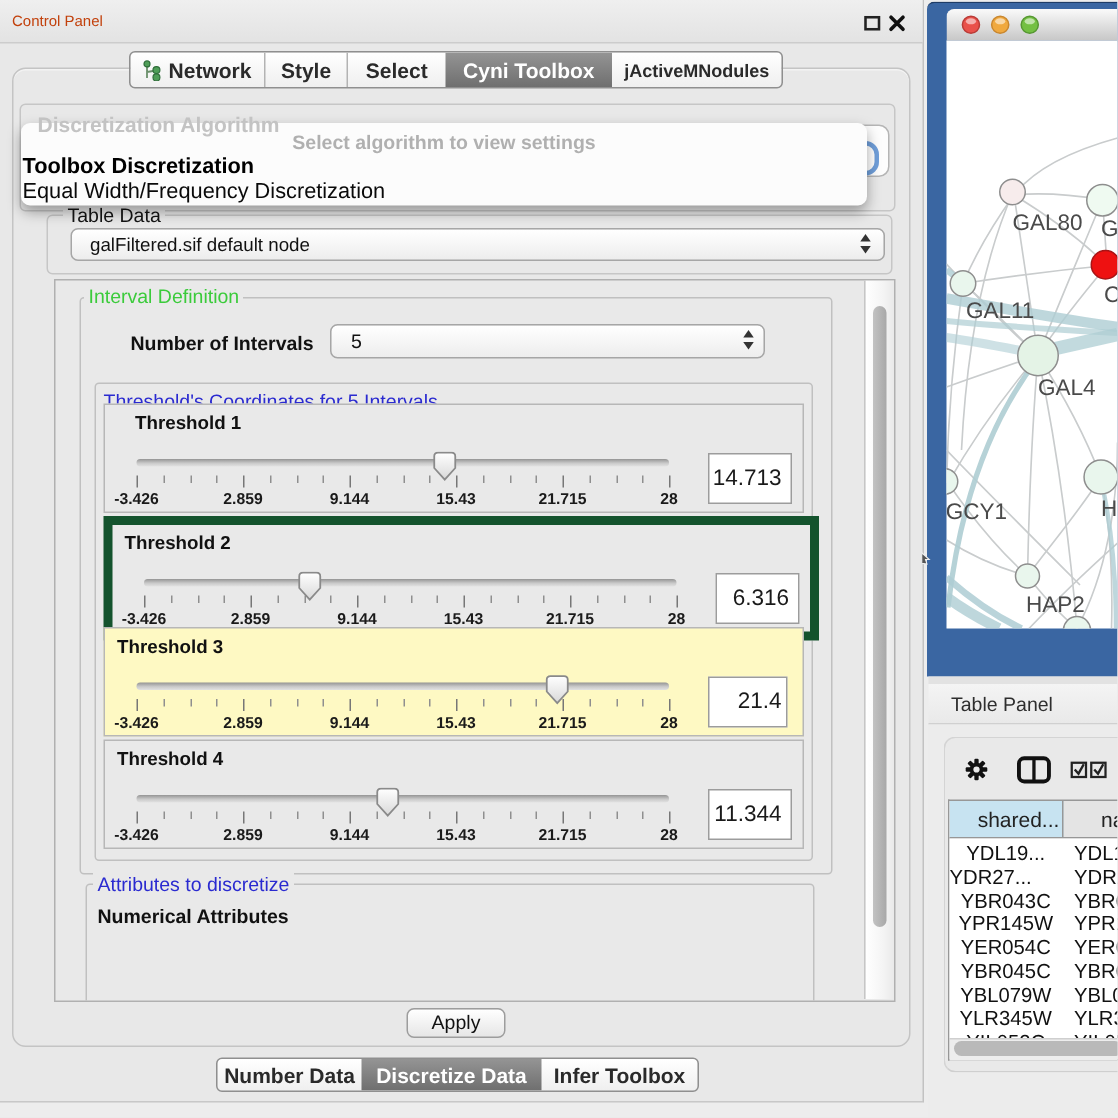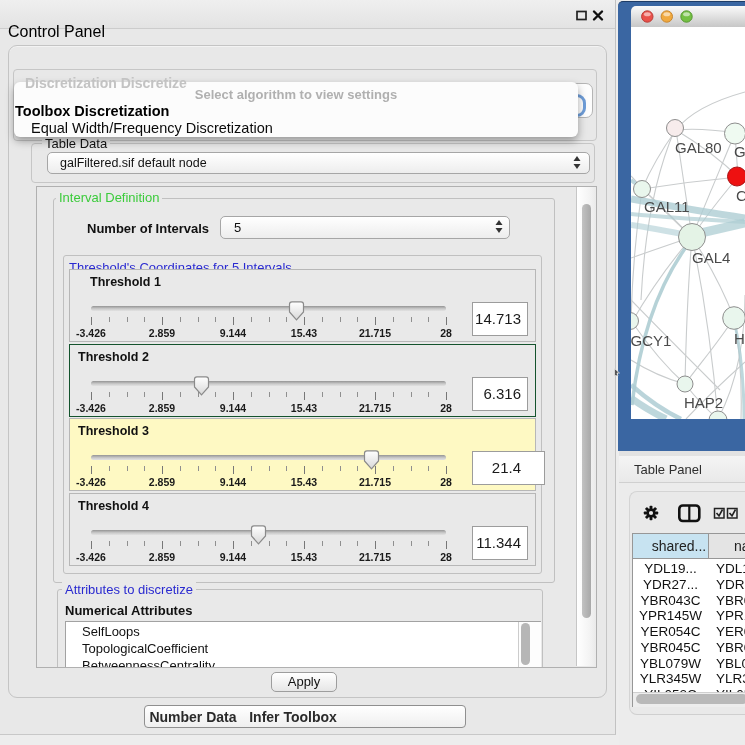--- a/index.html
+++ b/index.html
@@ -8,28 +8,41 @@
   .abs{position:absolute;}
   .tb-seg{display:flex;align-items:center;justify-content:center;font-size:14px;font-weight:bold;color:#2a2a2a;height:100%;box-sizing:border-box;}
   .tb-sel{background:linear-gradient(#949494,#6f6f6f);color:#fff;}
 </style>
 </head>
 <body>
 
 <div class="abs" id="win" style="left:0;top:0;width:615px;height:734px;background:#e8e8e8;border-right:1px solid #c2c2c2;border-bottom:1px solid #c8c8c8;">
 
   <div class="abs" style="left:0;top:0;width:615px;height:28px;background:linear-gradient(#efefef,#e3e3e3);border-bottom:1px solid #cccccc;"></div>
-  <div class="abs" style="left:8px;top:23px;font-size:16px;color:#000000;">Control Panel</div>
+  <div class="abs" style="left:8px;top:9px;font-size:10px;color:#c2410c;">Control Panel</div>
   <svg class="abs" style="left:572px;top:8px;" width="36" height="16" viewBox="0 0 36 16">
     <rect x="5" y="3.5" width="9" height="8" fill="none" stroke="#222" stroke-width="1.7"></rect>
     <path d="M22,3.5 L30,11.5 M30,3.5 L22,11.5" stroke="#111" stroke-width="2.4" stroke-linecap="round"></path>
   </svg>
 
   <div class="abs" style="left:8px;top:45px;width:597px;height:651px;background:#e8e8e8;border:1px solid #c4c4c4;border-radius:9px;box-shadow:inset 0 1px 0 #f3f3f3;"></div>
 
+  <div class="abs" style="left:86px;top:34px;width:434px;height:23px;display:flex;background:linear-gradient(#ffffff,#efefef);border:1px solid #8f8f8f;border-radius:4px;overflow:hidden;">
+    <div class="tb-seg" style="width:90px;border-right:1px solid #b3b3b3;">
+      <svg width="13" height="14" viewBox="0 0 13 14" style="margin-right:4px;">
+        <path d="M3,3 L3,12 M3,8 L9,7" stroke="#6a8f6a" stroke-width="1.2" fill="none"></path>
+        <circle cx="3" cy="2.6" r="2" fill="#4f9e58" stroke="#2f6e3a" stroke-width="0.8"></circle>
+        <circle cx="9.3" cy="6.7" r="2.3" fill="#4f9e58" stroke="#2f6e3a" stroke-width="0.8"></circle>
+        <circle cx="9.3" cy="11.6" r="2.3" fill="#4f9e58" stroke="#2f6e3a" stroke-width="0.8"></circle>
+      </svg>Network</div>
+    <div class="tb-seg" style="width:55px;border-right:1px solid #b3b3b3;">Style</div>
+    <div class="tb-seg" style="width:65px;">Select</div>
+    <div class="tb-seg tb-sel" style="width:111px;">Cyni Toolbox</div>
+    <div class="tb-seg" style="width:113px;font-size:12px;">jActiveMNodules</div>
+  </div>
 
   <div class="abs" style="left:13px;top:69px;width:582px;height:70px;border:1px solid #c6c6c6;border-radius:4px;"></div>
 
   <div class="abs" style="left:500px;top:83px;width:91px;height:33px;background:#fdfdfd;border:1px solid #b5b5b5;border-radius:7px;"></div>
   <div class="abs" style="left:506px;top:94px;width:74px;height:17px;background:#fff;border:3px solid #6f9ed9;border-radius:9px;"></div>
 
   <div class="abs" style="left:31px;top:143px;width:562px;height:38px;border:1px solid #c6c6c6;border-radius:4px;"></div>
   <div class="abs" style="left:42px;top:136px;padding:0 3px;background:#e8e8e8;font-size:13px;color:#141414;">Table Data</div>
 
   <div class="abs" style="left:47px;top:152px;width:541px;height:20px;background:linear-gradient(#ffffff,#ededed);border:1px solid #a6a6a6;border-radius:5px;"></div>
@@ -94,21 +107,21 @@
       <div class="abs" style="left:62.00px;top:57px;width:60px;text-align:center;font-size:10.5px;font-weight:bold;color:#1a1a1a;">2.859</div>
       <div class="abs" style="left:133.00px;top:57px;width:60px;text-align:center;font-size:10.5px;font-weight:bold;color:#1a1a1a;">9.144</div>
       <div class="abs" style="left:204.00px;top:57px;width:60px;text-align:center;font-size:10.5px;font-weight:bold;color:#1a1a1a;">15.43</div>
       <div class="abs" style="left:275.00px;top:57px;width:60px;text-align:center;font-size:10.5px;font-weight:bold;color:#1a1a1a;">21.715</div>
       <div class="abs" style="left:346.00px;top:57px;width:60px;text-align:center;font-size:10.5px;font-weight:bold;color:#1a1a1a;">28</div>
       <svg class="abs" style="left:217.91px;top:31px;" width="17" height="20" viewBox="0 0 17 20">
     <path d="M4,0.8 L13,0.8 Q15.5,0.8 15.5,3.2 L15.5,11 L8.5,18.8 L1.5,11 L1.5,3.2 Q1.5,0.8 4,0.8 Z" fill="url(#thg)" stroke="#8a8a8a" stroke-width="1.2"></path>
   </svg>
       <div class="abs" style="left:402px;top:32px;width:48px;height:32px;background:#fff;border:1px solid #9c9c9c;font-size:15px;color:#1a1a1a;text-align:right;line-height:32px;padding-right:6px;">14.713</div>
     </div>
-    <div class="abs" style="left:32px;top:156.5px;width:465px;height:71px;border:1px solid #14532d;background:#e9e9e9;">
+    <div class="abs" style="left:32px;top:156.5px;width:465px;height:71px;border:6px solid #14532d;background:#e9e9e9;">
       <div class="abs" style="left:8px;top:5px;font-size:12.5px;font-weight:bold;color:#111;">Threshold 2</div>
       <div class="abs" style="left:21px;top:36px;width:355px;height:5px;border-radius:2.5px;background:linear-gradient(#949494,#c9c9c9 55%,#e2e2e2);"></div>
       <div class="abs" style="left:21.00px;top:47px;width:1px;height:8px;background:#777;"></div>
         <div class="abs" style="left:38.75px;top:47px;width:1px;height:5px;background:#8f8f8f;"></div>
         <div class="abs" style="left:56.50px;top:47px;width:1px;height:5px;background:#8f8f8f;"></div>
         <div class="abs" style="left:74.25px;top:47px;width:1px;height:5px;background:#8f8f8f;"></div>
         <div class="abs" style="left:92.00px;top:47px;width:1px;height:8px;background:#777;"></div>
         <div class="abs" style="left:109.75px;top:47px;width:1px;height:5px;background:#8f8f8f;"></div>
         <div class="abs" style="left:127.50px;top:47px;width:1px;height:5px;background:#8f8f8f;"></div>
         <div class="abs" style="left:145.25px;top:47px;width:1px;height:5px;background:#8f8f8f;"></div>
@@ -162,21 +175,21 @@
         <div class="abs" style="left:376.00px;top:47px;width:1px;height:8px;background:#777;"></div>
       <div class="abs" style="left:-9.00px;top:57px;width:60px;text-align:center;font-size:10.5px;font-weight:bold;color:#1a1a1a;">-3.426</div>
       <div class="abs" style="left:62.00px;top:57px;width:60px;text-align:center;font-size:10.5px;font-weight:bold;color:#1a1a1a;">2.859</div>
       <div class="abs" style="left:133.00px;top:57px;width:60px;text-align:center;font-size:10.5px;font-weight:bold;color:#1a1a1a;">9.144</div>
       <div class="abs" style="left:204.00px;top:57px;width:60px;text-align:center;font-size:10.5px;font-weight:bold;color:#1a1a1a;">15.43</div>
       <div class="abs" style="left:275.00px;top:57px;width:60px;text-align:center;font-size:10.5px;font-weight:bold;color:#1a1a1a;">21.715</div>
       <div class="abs" style="left:346.00px;top:57px;width:60px;text-align:center;font-size:10.5px;font-weight:bold;color:#1a1a1a;">28</div>
       <svg class="abs" style="left:293.44px;top:31px;" width="17" height="20" viewBox="0 0 17 20">
     <path d="M4,0.8 L13,0.8 Q15.5,0.8 15.5,3.2 L15.5,11 L8.5,18.8 L1.5,11 L1.5,3.2 Q1.5,0.8 4,0.8 Z" fill="url(#thg)" stroke="#8a8a8a" stroke-width="1.2"></path>
   </svg>
-      <div class="abs" style="left:402px;top:32px;width:48px;height:32px;background:#fff;border:1px solid #9c9c9c;font-size:15px;color:#1a1a1a;text-align:right;line-height:32px;padding-right:23px;">21.4</div>
+      <div class="abs" style="left:402px;top:32px;width:48px;height:32px;background:#fff;border:1px solid #9c9c9c;font-size:15px;color:#1a1a1a;text-align:right;line-height:32px;padding-right:3px;">21.4</div>
     </div>
     <div class="abs" style="left:32px;top:305.5px;width:465px;height:71px;border:1px solid #b7b7b7;background:#e9e9e9;">
       <div class="abs" style="left:8px;top:5px;font-size:12.5px;font-weight:bold;color:#111;">Threshold 4</div>
       <div class="abs" style="left:21px;top:36px;width:355px;height:5px;border-radius:2.5px;background:linear-gradient(#949494,#c9c9c9 55%,#e2e2e2);"></div>
       <div class="abs" style="left:21.00px;top:47px;width:1px;height:8px;background:#777;"></div>
         <div class="abs" style="left:38.75px;top:47px;width:1px;height:5px;background:#8f8f8f;"></div>
         <div class="abs" style="left:56.50px;top:47px;width:1px;height:5px;background:#8f8f8f;"></div>
         <div class="abs" style="left:74.25px;top:47px;width:1px;height:5px;background:#8f8f8f;"></div>
         <div class="abs" style="left:92.00px;top:47px;width:1px;height:8px;background:#777;"></div>
         <div class="abs" style="left:109.75px;top:47px;width:1px;height:5px;background:#8f8f8f;"></div>
@@ -203,42 +216,36 @@
       <div class="abs" style="left:346.00px;top:57px;width:60px;text-align:center;font-size:10.5px;font-weight:bold;color:#1a1a1a;">28</div>
       <svg class="abs" style="left:179.85px;top:31px;" width="17" height="20" viewBox="0 0 17 20">
     <path d="M4,0.8 L13,0.8 Q15.5,0.8 15.5,3.2 L15.5,11 L8.5,18.8 L1.5,11 L1.5,3.2 Q1.5,0.8 4,0.8 Z" fill="url(#thg)" stroke="#8a8a8a" stroke-width="1.2"></path>
   </svg>
       <div class="abs" style="left:402px;top:32px;width:48px;height:32px;background:#fff;border:1px solid #9c9c9c;font-size:15px;color:#1a1a1a;text-align:right;line-height:32px;padding-right:6px;">11.344</div>
     </div>
 
     <div class="abs" style="left:20px;top:402px;width:484px;height:90px;border:1px solid #c0c0c0;border-radius:3px;"></div>
     <div class="abs" style="left:25px;top:395px;padding:0 3px;background:#e9e9e9;font-size:13px;color:#2a2ad0;">Attributes to discretize</div>
     <div class="abs" style="left:28px;top:416px;font-size:13px;font-weight:bold;color:#111;">Numerical Attributes</div>
-    <div class="abs" style="left:28px;top:434px;width:474px;height:60px;background:#fff;border:1px solid #a2a2a2;">
-      <div class="abs" style="left:16px;top:2px;font-size:13px;color:#111;">SelfLoops</div>
-      <div class="abs" style="left:16px;top:19px;font-size:13px;color:#111;">TopologicalCoefficient</div>
-      <div class="abs" style="left:16px;top:36px;font-size:13px;color:#111;">BetweennessCentrality</div>
-      <div class="abs" style="left:452px;top:0;width:22px;height:60px;background:#fdfdfd;border-left:1px solid #cccccc;"></div>
-      <div class="abs" style="left:455px;top:1px;width:9px;height:42px;border-radius:4.5px;background:#b6b6b6;"></div>
-    </div>
   </div>
 
   <div class="abs" style="left:271px;top:672px;width:64px;height:18px;background:linear-gradient(#ffffff,#e6e6e6);border:1px solid #9d9d9d;border-radius:5px;text-align:center;font-size:13px;color:#111;line-height:18px;">Apply</div>
 
   <div class="abs" style="left:144px;top:705px;width:320px;height:21px;display:flex;background:linear-gradient(#ffffff,#efefef);border:1px solid #8f8f8f;border-radius:4px;overflow:hidden;">
     <div class="tb-seg" style="width:96px;">Number Data</div>
+    <div class="tb-seg tb-sel" style="width:120px;">Discretize Data</div>
     <div class="tb-seg" style="width:104px;">Infer Toolbox</div>
   </div>
 </div>
 
 <div class="abs" style="left:14px;top:82px;width:564px;height:55px;background:#fcfcfc;border-radius:6px;box-shadow:0 4px 9px rgba(0,0,0,0.35);z-index:50;"></div>
-<div class="abs" style="left:25px;top:75px;font-size:14px;font-weight:bold;color:#c3c3c3;z-index:51;">Discretization Discretize</div>
+<div class="abs" style="left:25px;top:75px;font-size:14px;font-weight:bold;color:#c3c3c3;z-index:51;">Discretization Algorithm</div>
 <div class="abs" style="left:14px;top:87px;width:564px;text-align:center;font-size:13px;font-weight:bold;color:#b0b0b0;z-index:52;">Select algorithm to view settings</div>
 <div class="abs" style="left:15px;top:103px;font-size:14.5px;font-weight:bold;color:#000;z-index:52;">Toolbox Discretization</div>
-<div class="abs" style="left:15px;top:120px;font-size:14.5px;color:#0a0a0a;z-index:52;margin-left:16px;">Equal Width/Frequency Discretization</div>
+<div class="abs" style="left:15px;top:120px;font-size:14.5px;color:#0a0a0a;z-index:52;">Equal Width/Frequency Discretization</div>
 
 <div class="abs" style="left:618px;top:1px;width:127px;height:450px;background:#3a66a2;border-radius:5px 0 0 0;border-top:1px solid #1e3c66;box-sizing:border-box;"></div>
 <div class="abs" style="left:631px;top:6px;width:114px;height:21px;background:linear-gradient(#fafafa,#c7c7c7);border-bottom:1px solid #8f8f8f;border-radius:5px 0 0 0;"></div>
 <svg class="abs" style="left:631px;top:6px;z-index:5;" width="114" height="21" viewBox="0 0 114 21">
   <circle cx="16.3" cy="10.5" r="5.7" fill="#e9514a" stroke="#b93b36" stroke-width="1"></circle>
   <circle cx="35.8" cy="10.5" r="5.7" fill="#f0a93f" stroke="#c9872f" stroke-width="1"></circle>
   <circle cx="55.5" cy="10.5" r="5.7" fill="#74c043" stroke="#569732" stroke-width="1"></circle>
   <ellipse cx="16.3" cy="8.2" rx="3.4" ry="2" fill="rgba(255,255,255,0.55)"></ellipse>
   <ellipse cx="35.8" cy="8.2" rx="3.4" ry="2" fill="rgba(255,255,255,0.55)"></ellipse>
   <ellipse cx="55.5" cy="8.2" rx="3.4" ry="2" fill="rgba(255,255,255,0.55)"></ellipse>
@@ -346,21 +353,21 @@
 
 <div class="abs" style="left:632px;top:533px;width:113px;height:174px;border:1px solid #979797;border-right:none;box-sizing:border-box;"></div>
 <div class="abs" style="left:633px;top:534px;width:112px;height:25px;background:#e4e4e4;border-bottom:1px solid #979797;box-sizing:border-box;overflow:hidden;">
   <div class="abs" style="left:0;top:0;width:75px;height:24px;background:#c7e3f1;border-right:1px solid #979797;text-align:center;text-indent:17px;line-height:24px;font-size:14px;color:#222;">shared...</div>
   <div class="abs" style="left:101px;top:0;font-size:14px;color:#222;line-height:24px;">name</div>
 </div>
 
 <div class="abs" style="left:633px;top:559px;width:112px;height:133px;background:#fff;overflow:hidden;font-size:13.5px;color:#111;">
   <div class="abs" style="left:0;top:2.0px;width:75px;text-align:center;">YDL19...</div>
   <div class="abs" style="left:83px;top:2.0px;">YDL194W</div>
-  <div class="abs" style="left:0;top:17.8px;width:75px;text-align:center;">YDR27...</div>
+  <div class="abs" style="left:0;top:17.8px;width:75px;text-align:left;">YDR27...</div>
   <div class="abs" style="left:83px;top:17.8px;">YDR277C</div>
   <div class="abs" style="left:0;top:33.5px;width:75px;text-align:center;">YBR043C</div>
   <div class="abs" style="left:83px;top:33.5px;">YBR043C</div>
   <div class="abs" style="left:0;top:49.2px;width:75px;text-align:center;">YPR145W</div>
   <div class="abs" style="left:83px;top:49.2px;">YPR145W</div>
   <div class="abs" style="left:0;top:65.0px;width:75px;text-align:center;">YER054C</div>
   <div class="abs" style="left:83px;top:65.0px;">YER054C</div>
   <div class="abs" style="left:0;top:80.8px;width:75px;text-align:center;">YBR045C</div>
   <div class="abs" style="left:83px;top:80.8px;">YBR045C</div>
   <div class="abs" style="left:0;top:96.5px;width:75px;text-align:center;">YBL079W</div>

